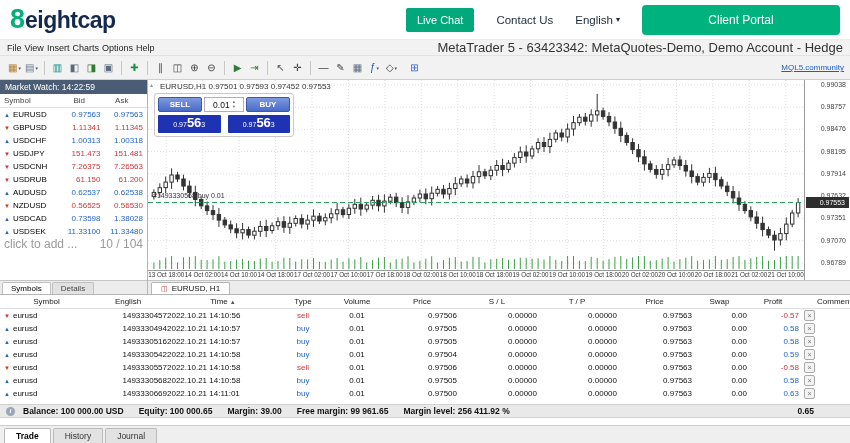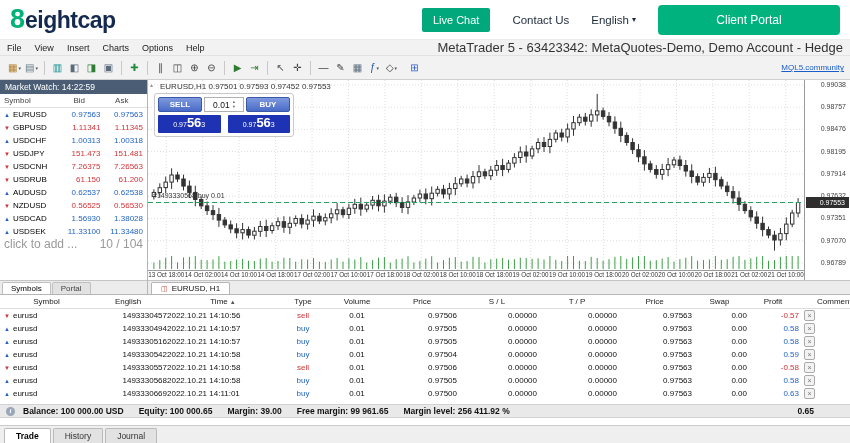--- a/index.html
+++ b/index.html
@@ -9,25 +9,25 @@
   
   #site-header{position:absolute;top:0;left:0;right:0;height:40px;background:#fff;border-bottom:1px solid #ececec;display:flex;align-items:center;justify-content:space-between;padding:0 10px;z-index:5}
   .logo{display:flex;align-items:baseline;cursor:pointer}
   .logo-8{color:#00b277;font-size:27px;font-weight:bold}
   .logo-text{color:#13294e;font-size:23px;font-weight:bold;letter-spacing:-.5px}
   .header-actions{display:flex;align-items:center;gap:22px}
   .live-chat{background:#00a87c;color:#fff;border:none;font-size:11px;padding:6px 11px;border-radius:2px;font-family:inherit;cursor:pointer}
   .contact{font-size:11.5px;color:#1d2b3a;cursor:pointer;text-decoration:none}
   .lang{font-size:11.5px;color:#1d2b3a;display:flex;align-items:center;gap:3px;cursor:pointer}
   .lang .caret{font-size:8px;color:#1d2b3a}
-  .client-portal{background:#00b27d;color:#fff;border:none;font-size:12px;width:182px;height:30px;border-radius:4px;font-family:inherit;cursor:pointer}
+  .client-portal{background:#00b27d;color:#fff;border:none;font-size:12px;width:198px;height:30px;border-radius:4px;font-family:inherit;cursor:pointer}
 
   
   #menubar{position:absolute;top:40px;left:0;right:0;height:16px;background:#f2f2f2;border-bottom:1px solid #e2e2e2;display:flex;align-items:center;justify-content:space-between;padding:0 7px}
-  #menu-items{display:flex;gap:13px}
+  #menu-items{display:flex;gap:3px}
   .menu-item{font-size:9px;color:#222;cursor:default}
   .account-info{font-size:13px;color:#333}
 
   
   #toolbar{position:absolute;top:56px;left:0;right:0;height:24px;background:#f2f2f2;border-bottom:1px solid #cfcfcf;display:flex;align-items:center;padding:0 6px}
   #toolbar-icons{display:flex;align-items:center}
   .tb-icon{min-width:17px;height:17px;font-size:10px;display:inline-flex;align-items:center;justify-content:center;border:1px solid transparent;border-radius:2px;cursor:pointer;padding:0 1px}
   .tb-dd{font-size:5px;color:#555;margin-left:1px}
   .tb-sep{width:1px;height:14px;background:#c8c8c8;margin:0 4px}
   #timeframes{display:flex;margin-left:8px;gap:1px;align-items:center}
@@ -245,40 +245,40 @@
               <span>NZDUSD</span>
             </span>
             <span class="mw-bid" style="color: rgb(209, 52, 56);">0.56525</span>
             <span class="mw-ask" style="color: rgb(209, 52, 56);">0.56530</span>
           </div>
           <div class="mw-row">
             <span class="mw-sym">
               <span class="mw-arrow" style="color: rgb(36, 100, 196);">▲</span>
               <span>USDCAD</span>
             </span>
-            <span class="mw-bid" style="color: rgb(36, 100, 196);">1.56930</span>
+            <span class="mw-bid" style="color: rgb(36, 100, 196);">0.73598</span>
             <span class="mw-ask" style="color: rgb(36, 100, 196);">1.38028</span>
           </div>
           <div class="mw-row">
             <span class="mw-sym">
               <span class="mw-arrow" style="color: rgb(36, 100, 196);">▲</span>
               <span>USDSEK</span>
             </span>
             <span class="mw-bid" style="color: rgb(36, 100, 196);">11.33100</span>
             <span class="mw-ask" style="color: rgb(36, 100, 196);">11.33480</span>
           </div>
         </div>
       <div class="mw-add">
         <span>click to add ...</span>
         <span>10 / 104</span>
       </div>
       <div class="mw-filler"></div>
       <div class="mw-tabs" id="mw-tabs">
           <span class="mw-tab active">Symbols</span>
-          <span class="mw-tab">Portal</span>
+          <span class="mw-tab">Details</span>
         </div>
     </div>
 
     <div id="chart-area">
       <div id="chart-plot">
         <svg id="chart-svg" viewBox="0 0 656 190" preserveAspectRatio="none">
             <line class="grid" x1="0" y1="4.9" x2="656" y2="4.9"></line>
             <line class="grid" x1="0" y1="27.2" x2="656" y2="27.2"></line>
             <line class="grid" x1="0" y1="49.4" x2="656" y2="49.4"></line>
             <line class="grid" x1="0" y1="71.6" x2="656" y2="71.6"></line>

